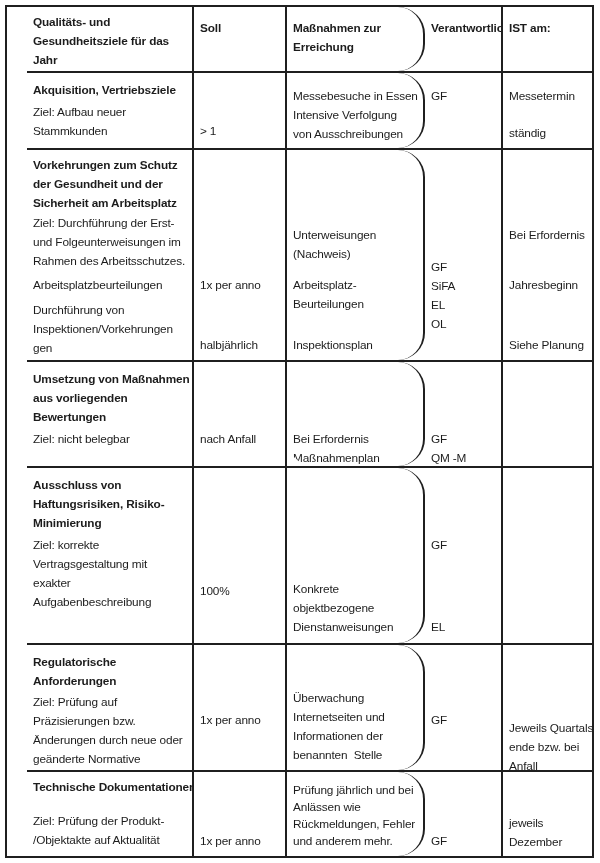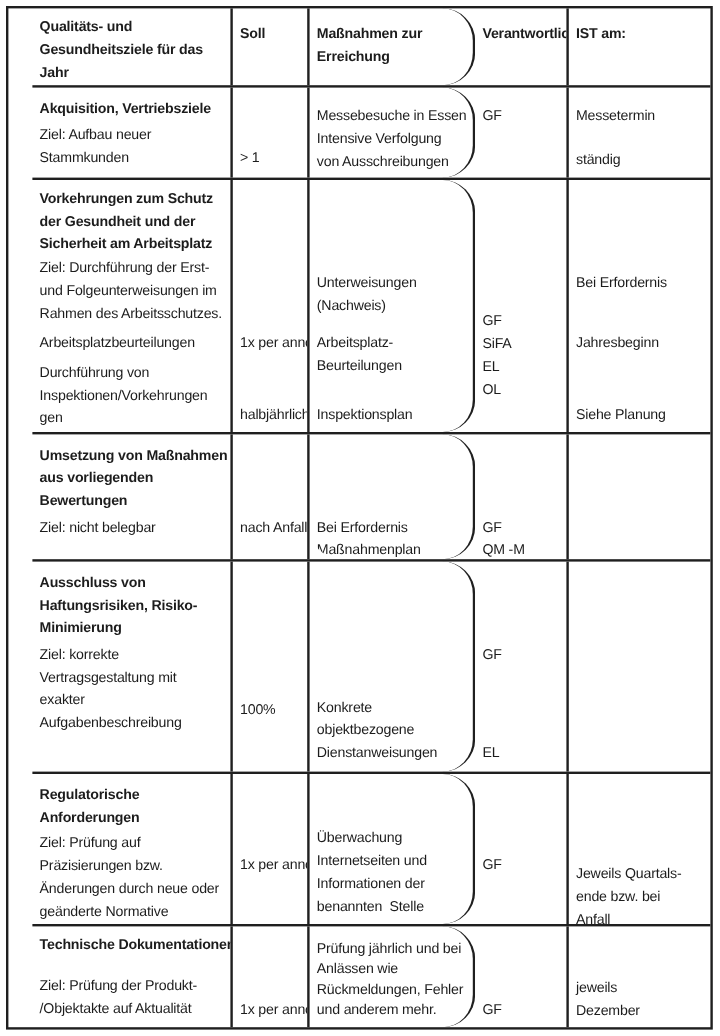--- a/index.html
+++ b/index.html
@@ -35,21 +35,21 @@
   .r4{height:127px;justify-content:center;}
   .cell{
     position:relative;
     box-sizing:border-box;
     border-right:2px solid #1f1f1f;
     overflow:hidden;
     flex:0 0 auto;
   }
   .cell:last-child{border-right:none;flex:1 1 auto;}
   .c0{width:167px;}
-  .c1{width:64px;}
+  .c1{width:93px;}
   .c2{width:138px;border-radius:27px;}
   .c3{width:78px;padding-left:44px;}
   .blk{
     position:absolute;left:6px;right:0;margin:0;
     font-size:11.8px;line-height:19px;
     letter-spacing:-0.15px;
     white-space:pre;
   }
   .b{font-weight:bold;}
   .lh17{line-height:17px;}

